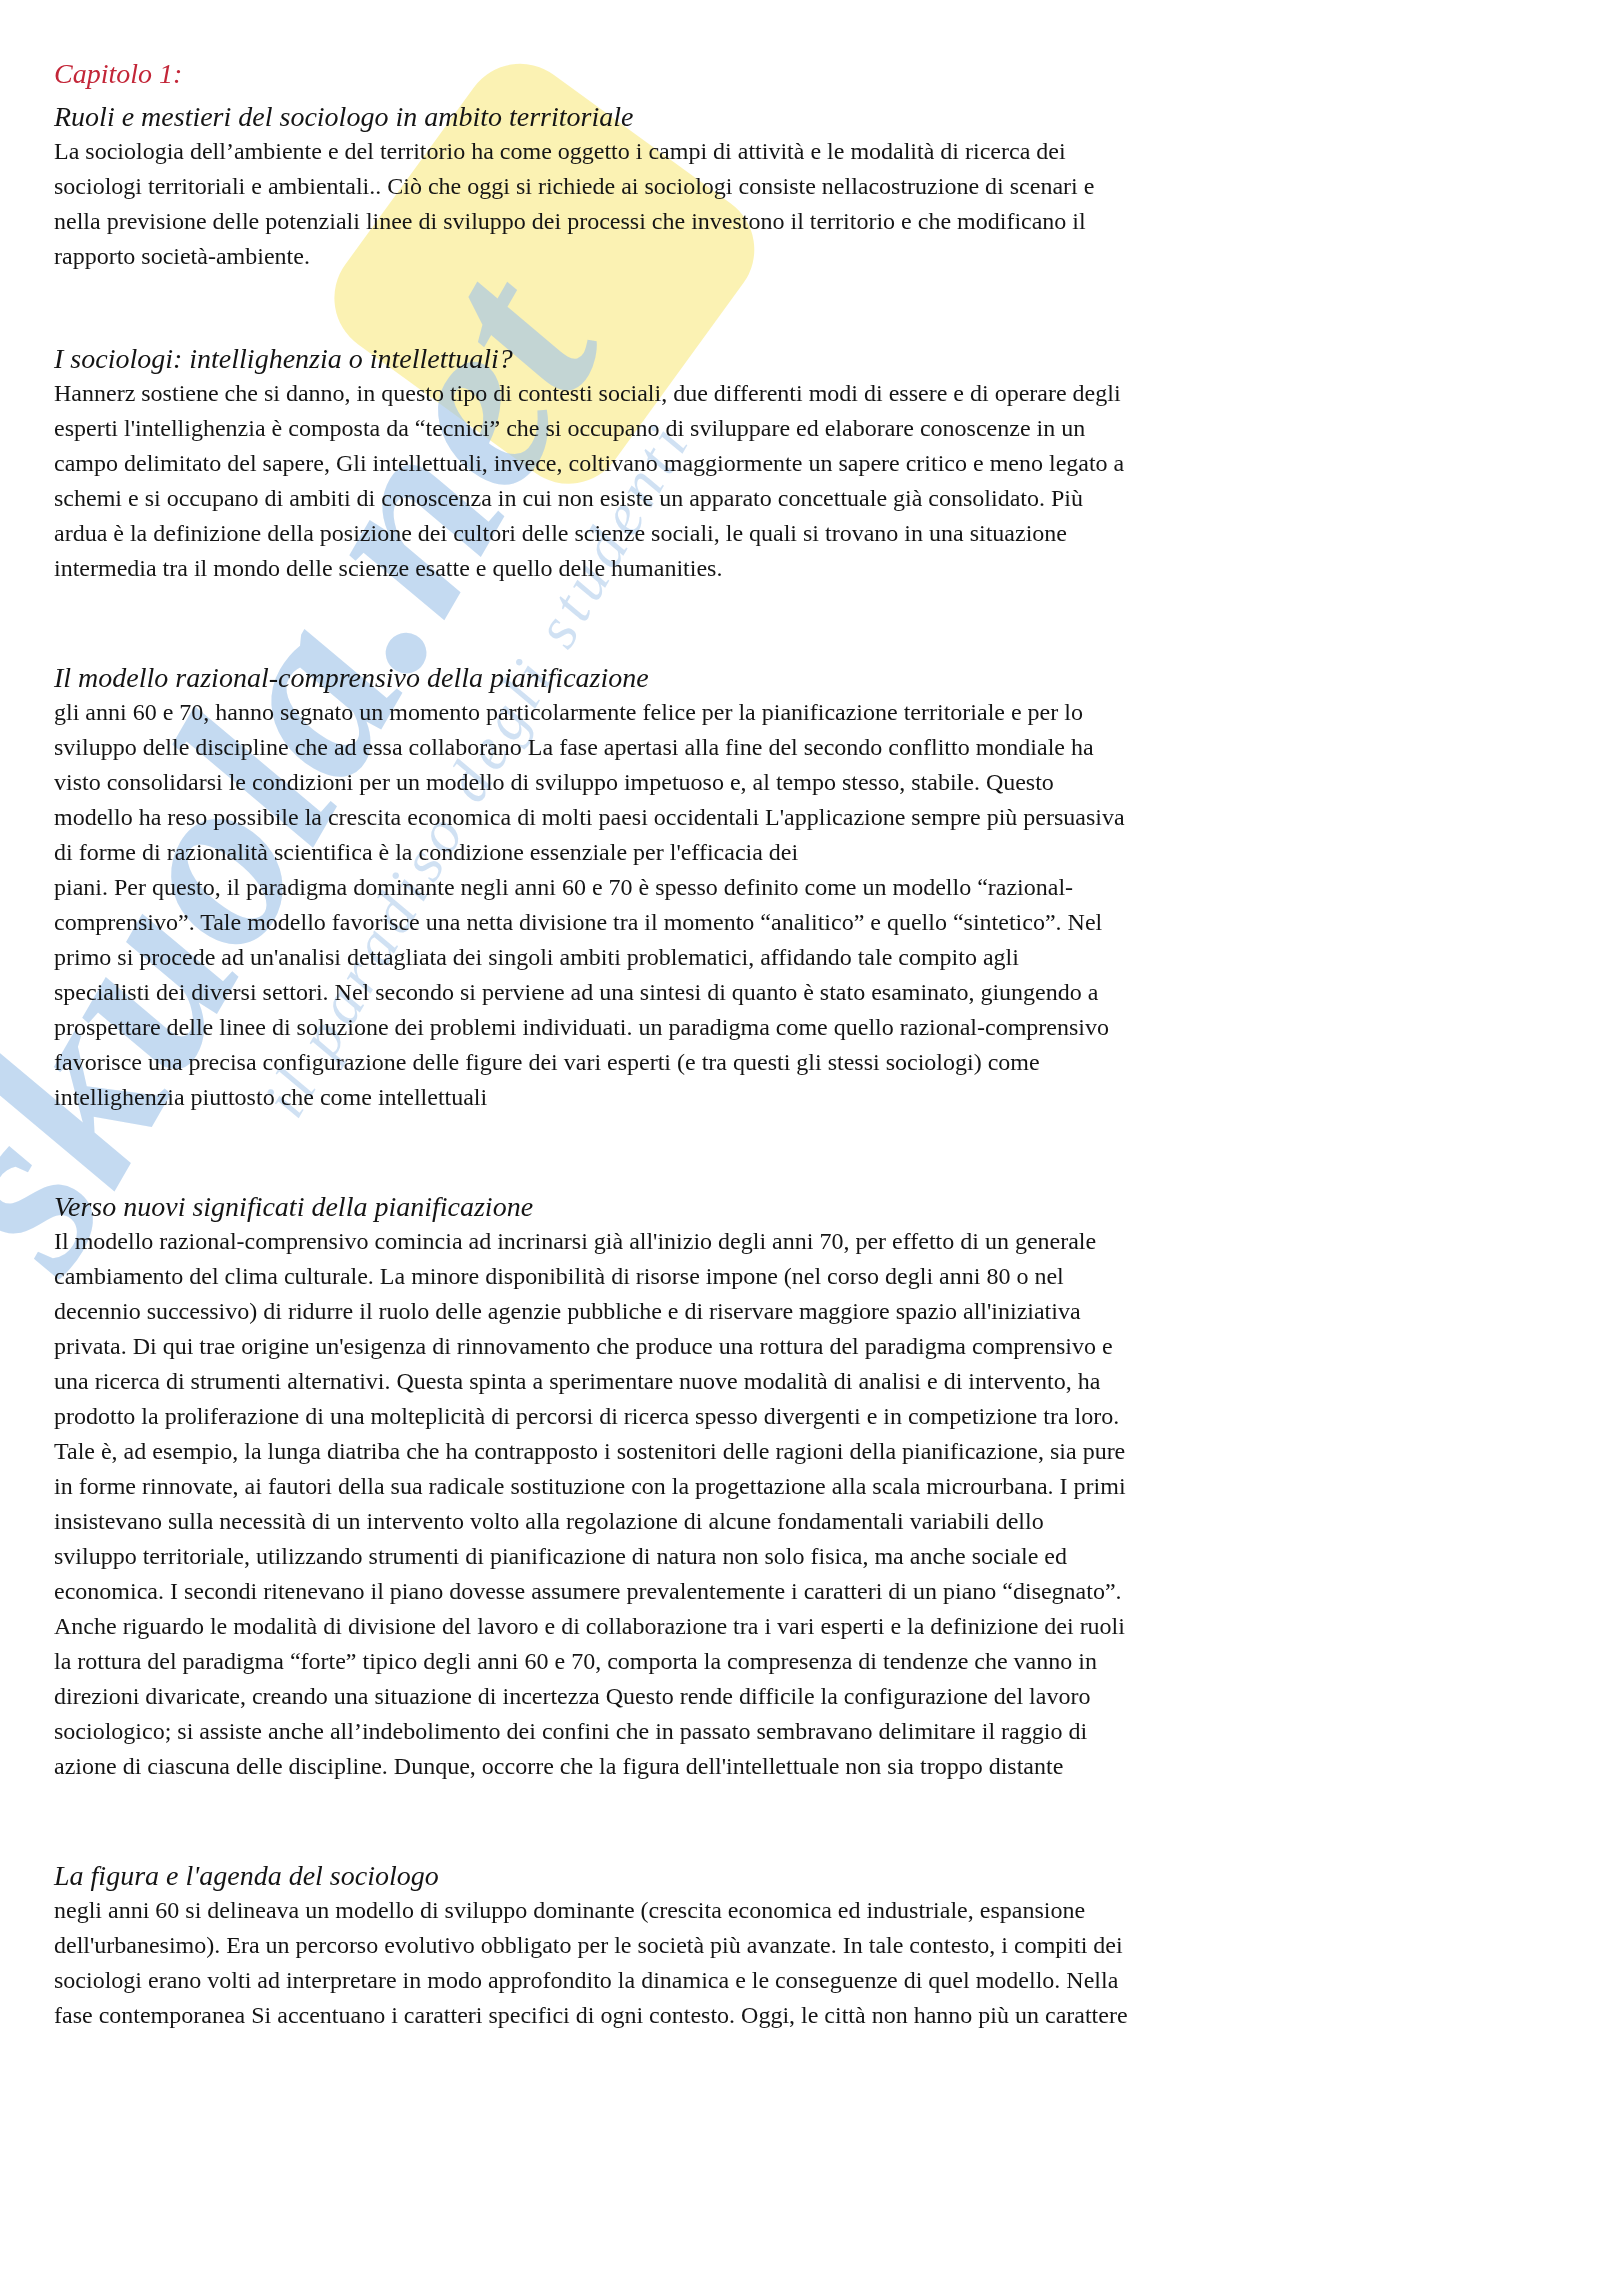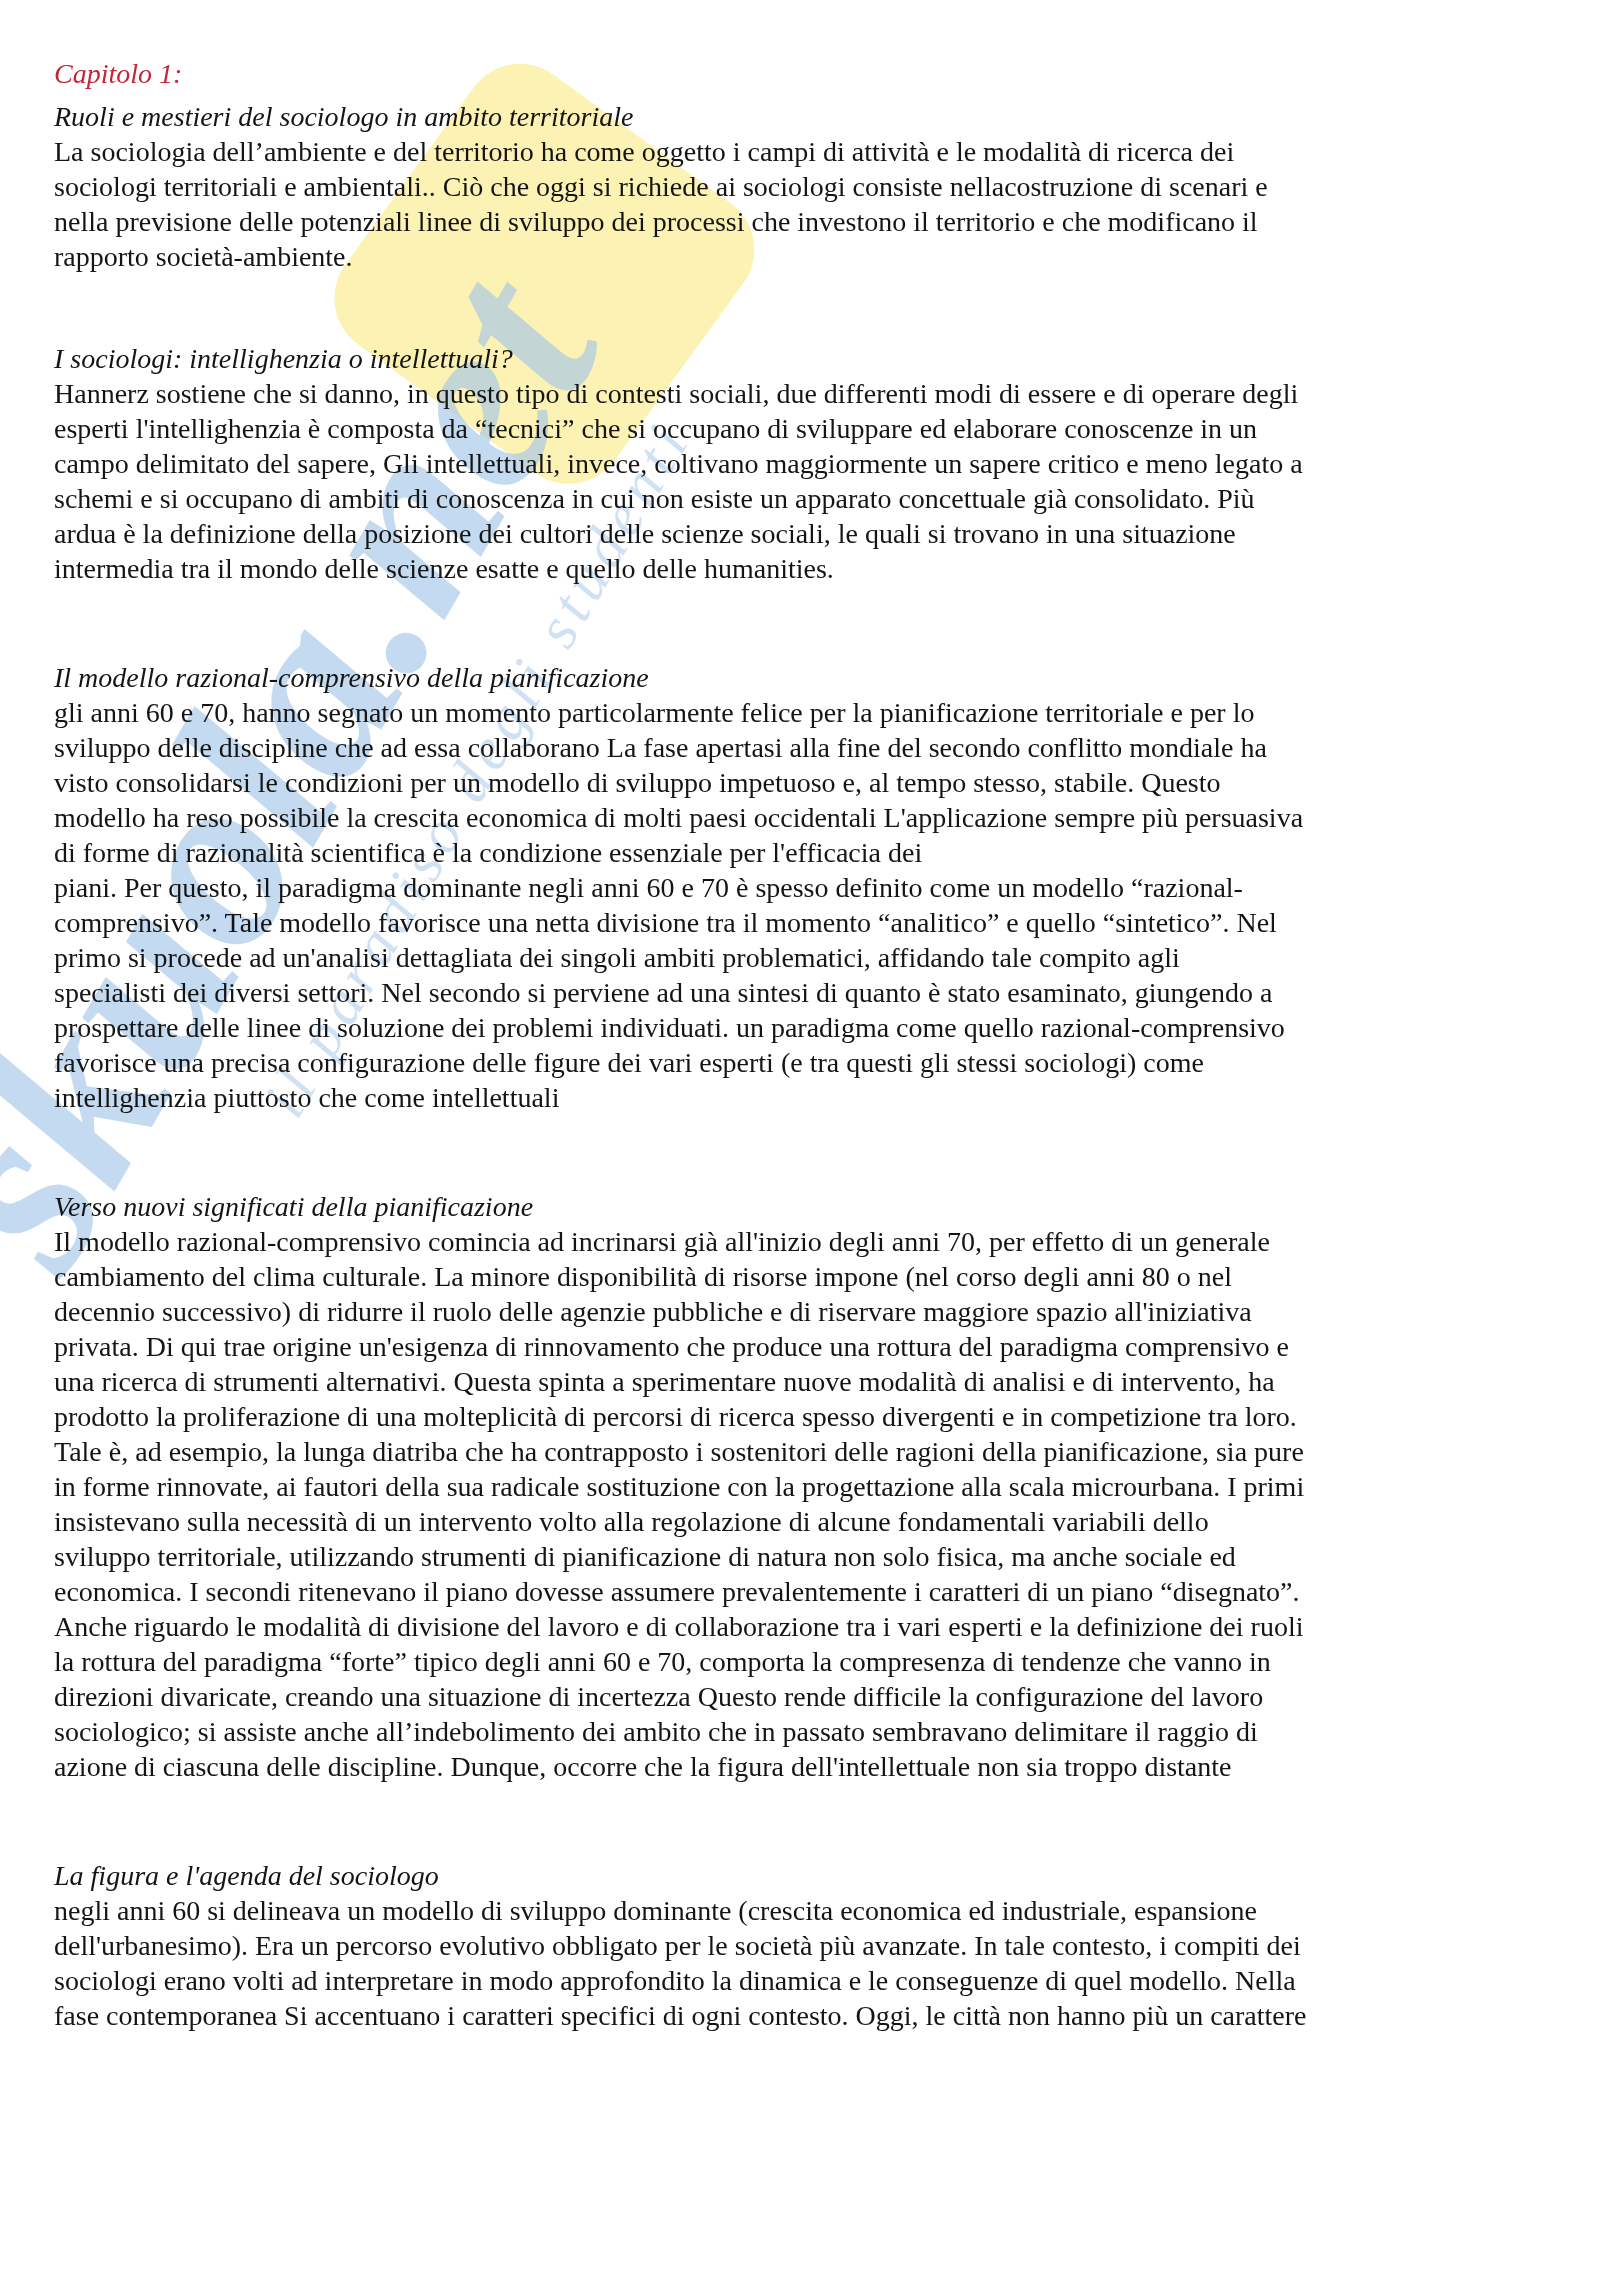--- a/index.html
+++ b/index.html
@@ -74,21 +74,21 @@
   .section{margin-top:74px;}
   .section:nth-of-type(1){margin-top:8px;}
   .section:nth-of-type(2){margin-top:67px;}
   .section-title{
     font-style:italic;
     font-size:28px;
     line-height:35px;
     white-space:nowrap;
   }
   .line{
-    font-size:28px;
+    font-size:24px;
     line-height:35px;
     white-space:nowrap;
   }
 </style>
 </head>
 <body>
 
 <div class="page">
 
   <div class="watermark wm-main">
@@ -142,21 +142,21 @@
           <div class="line">una ricerca di strumenti alternativi. Questa spinta a sperimentare nuove modalità di analisi e di intervento, ha</div>
           <div class="line">prodotto la proliferazione di una molteplicità di percorsi di ricerca spesso divergenti e in competizione tra loro.</div>
           <div class="line">Tale è, ad esempio, la lunga diatriba che ha contrapposto i sostenitori delle ragioni della pianificazione, sia pure</div>
           <div class="line">in forme rinnovate, ai fautori della sua radicale sostituzione con la progettazione alla scala microurbana. I primi</div>
           <div class="line">insistevano sulla necessità di un intervento volto alla regolazione di alcune fondamentali variabili dello</div>
           <div class="line">sviluppo territoriale, utilizzando strumenti di pianificazione di natura non solo fisica, ma anche sociale ed</div>
           <div class="line">economica. I secondi ritenevano il piano dovesse assumere prevalentemente i caratteri di un piano “disegnato”.</div>
           <div class="line">Anche riguardo le modalità di divisione del lavoro e di collaborazione tra i vari esperti e la definizione dei ruoli</div>
           <div class="line">la rottura del paradigma “forte” tipico degli anni 60 e 70, comporta la compresenza di tendenze che vanno in</div>
           <div class="line">direzioni divaricate, creando una situazione di incertezza Questo rende difficile la configurazione del lavoro</div>
-          <div class="line">sociologico; si assiste anche all’indebolimento dei ambito che in passato sembravano delimitare il raggio di</div>
+          <div class="line">sociologico; si assiste anche all’indebolimento dei confini che in passato sembravano delimitare il raggio di</div>
           <div class="line">azione di ciascuna delle discipline. Dunque, occorre che la figura dell'intellettuale non sia troppo distante</div>
         </section>
         <section class="section">
           <div class="section-title">La figura e l'agenda del sociologo</div>
           <div class="line">negli anni 60 si delineava un modello di sviluppo dominante (crescita economica ed industriale, espansione</div>
           <div class="line">dell'urbanesimo). Era un percorso evolutivo obbligato per le società più avanzate. In tale contesto, i compiti dei</div>
           <div class="line">sociologi erano volti ad interpretare in modo approfondito la dinamica e le conseguenze di quel modello. Nella</div>
           <div class="line">fase contemporanea Si accentuano i caratteri specifici di ogni contesto. Oggi, le città non hanno più un carattere</div>
         </section>
       </div>

